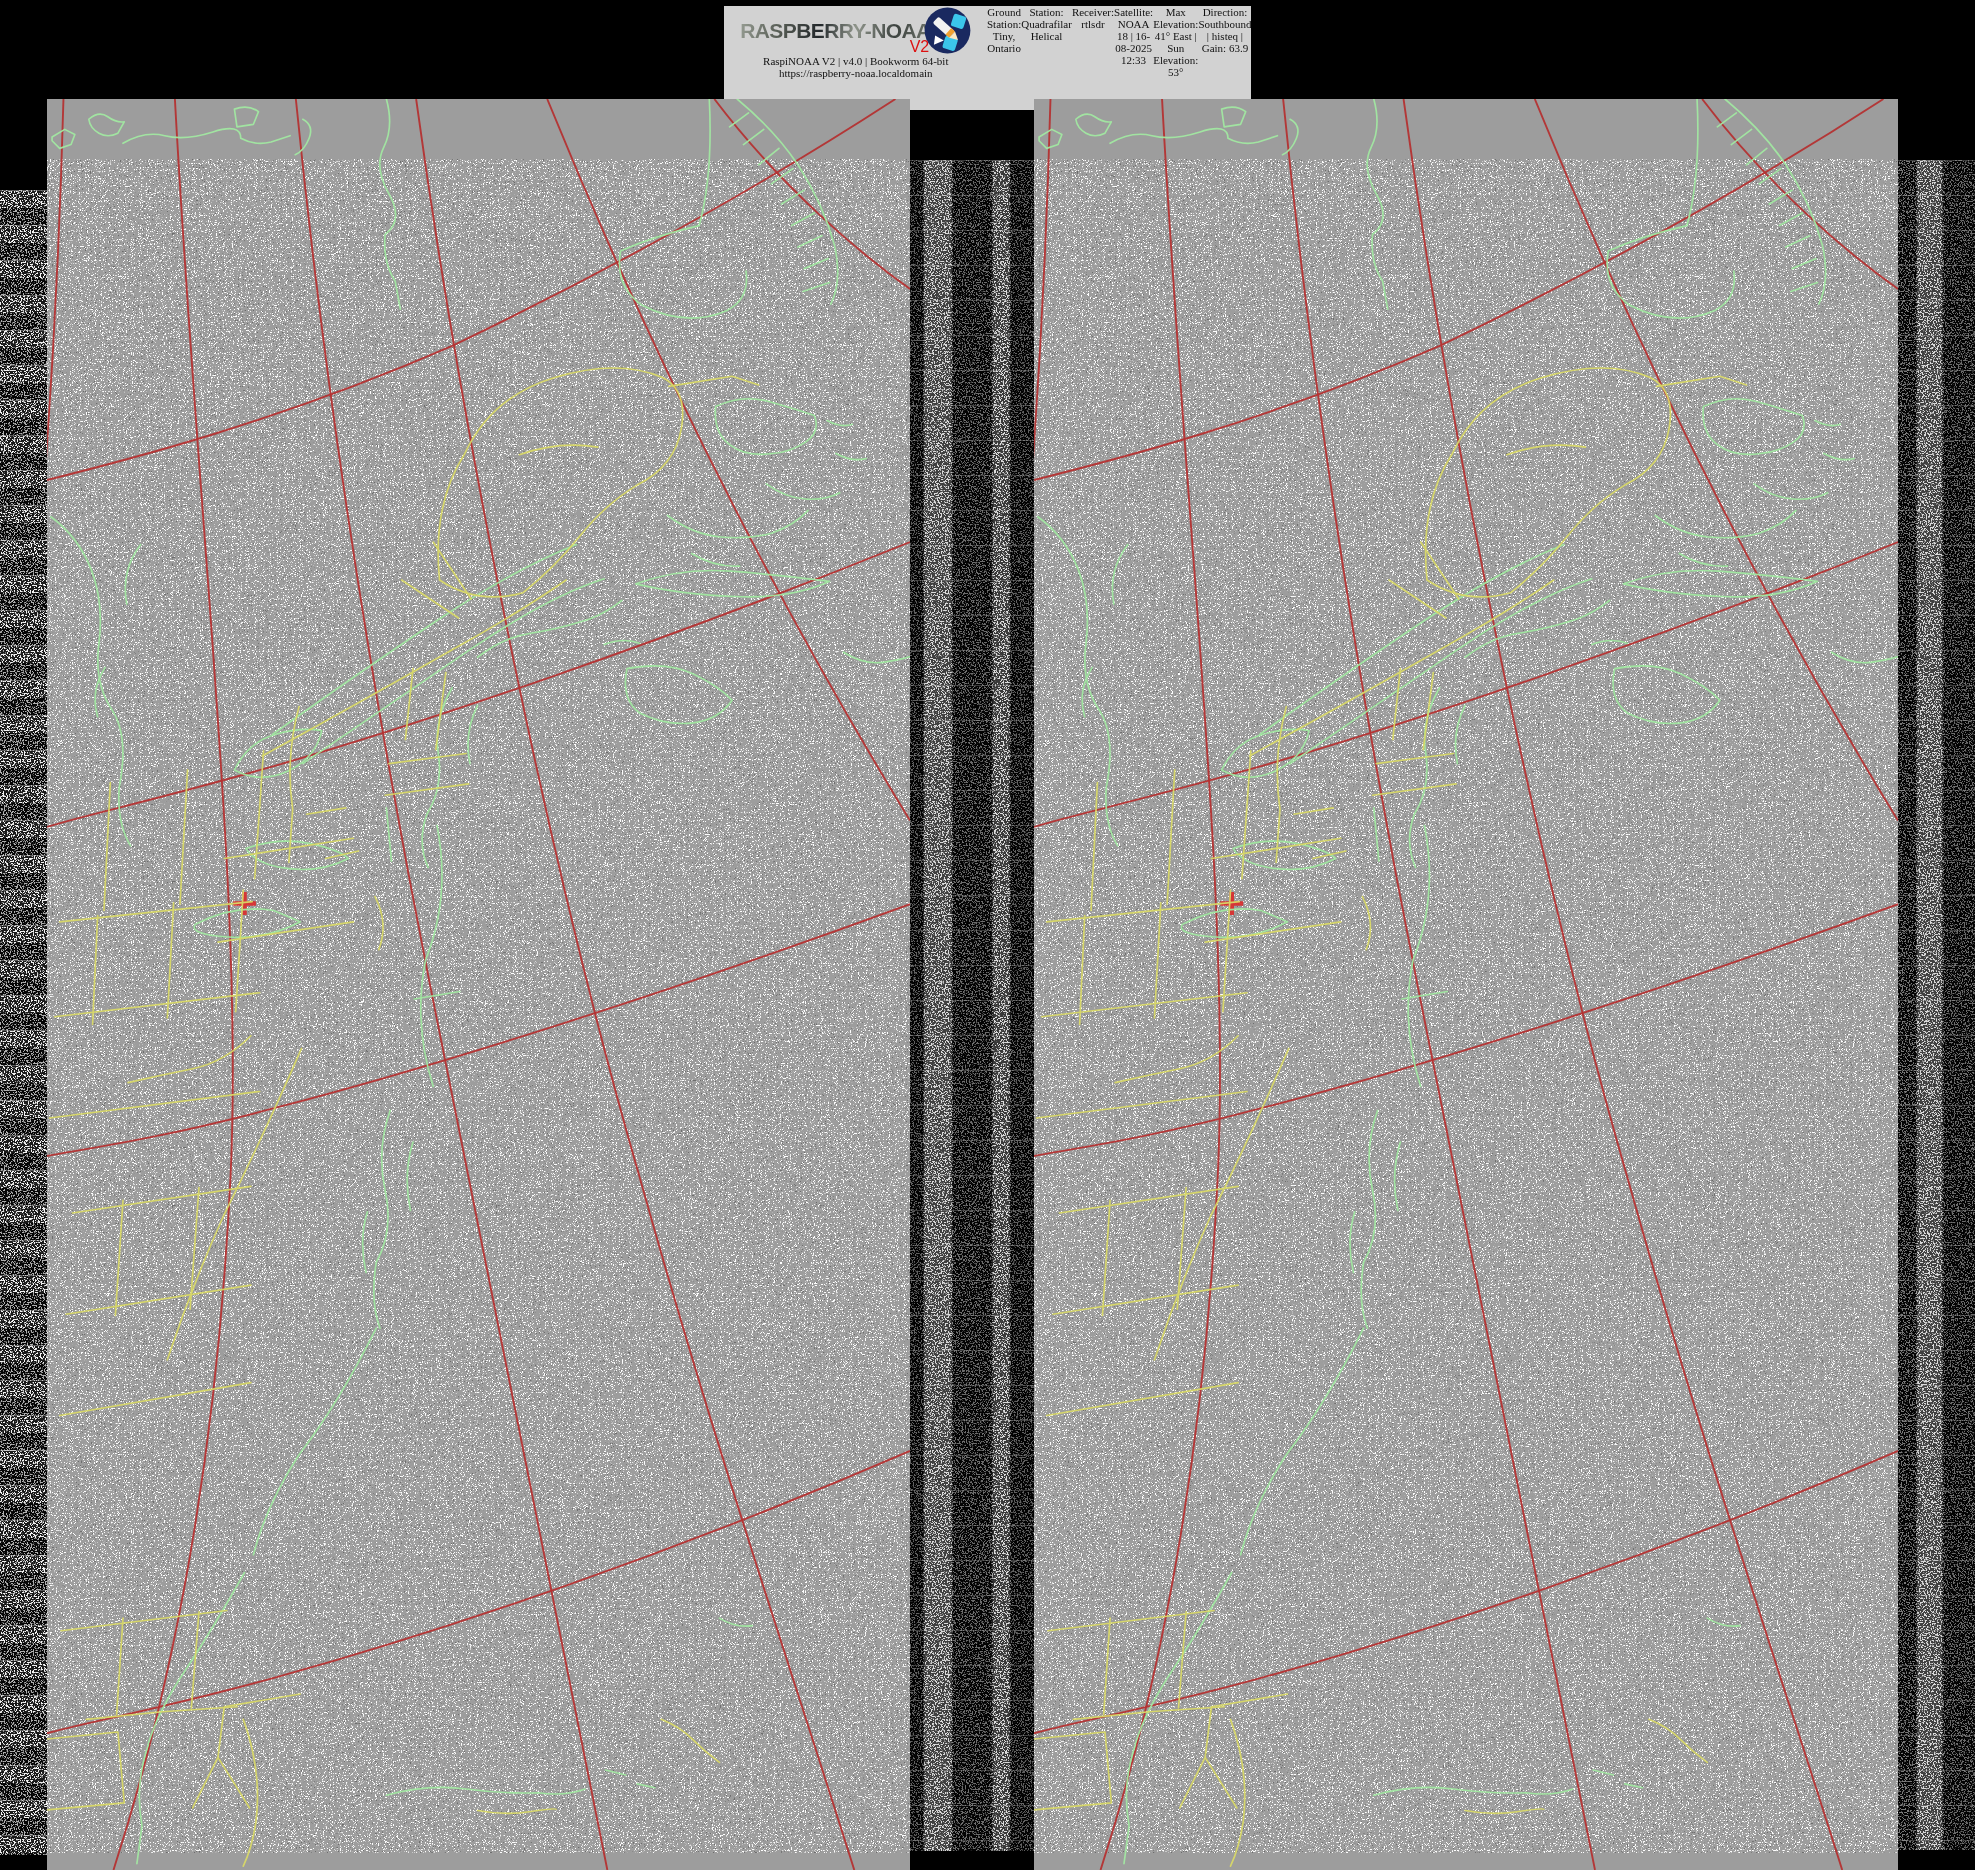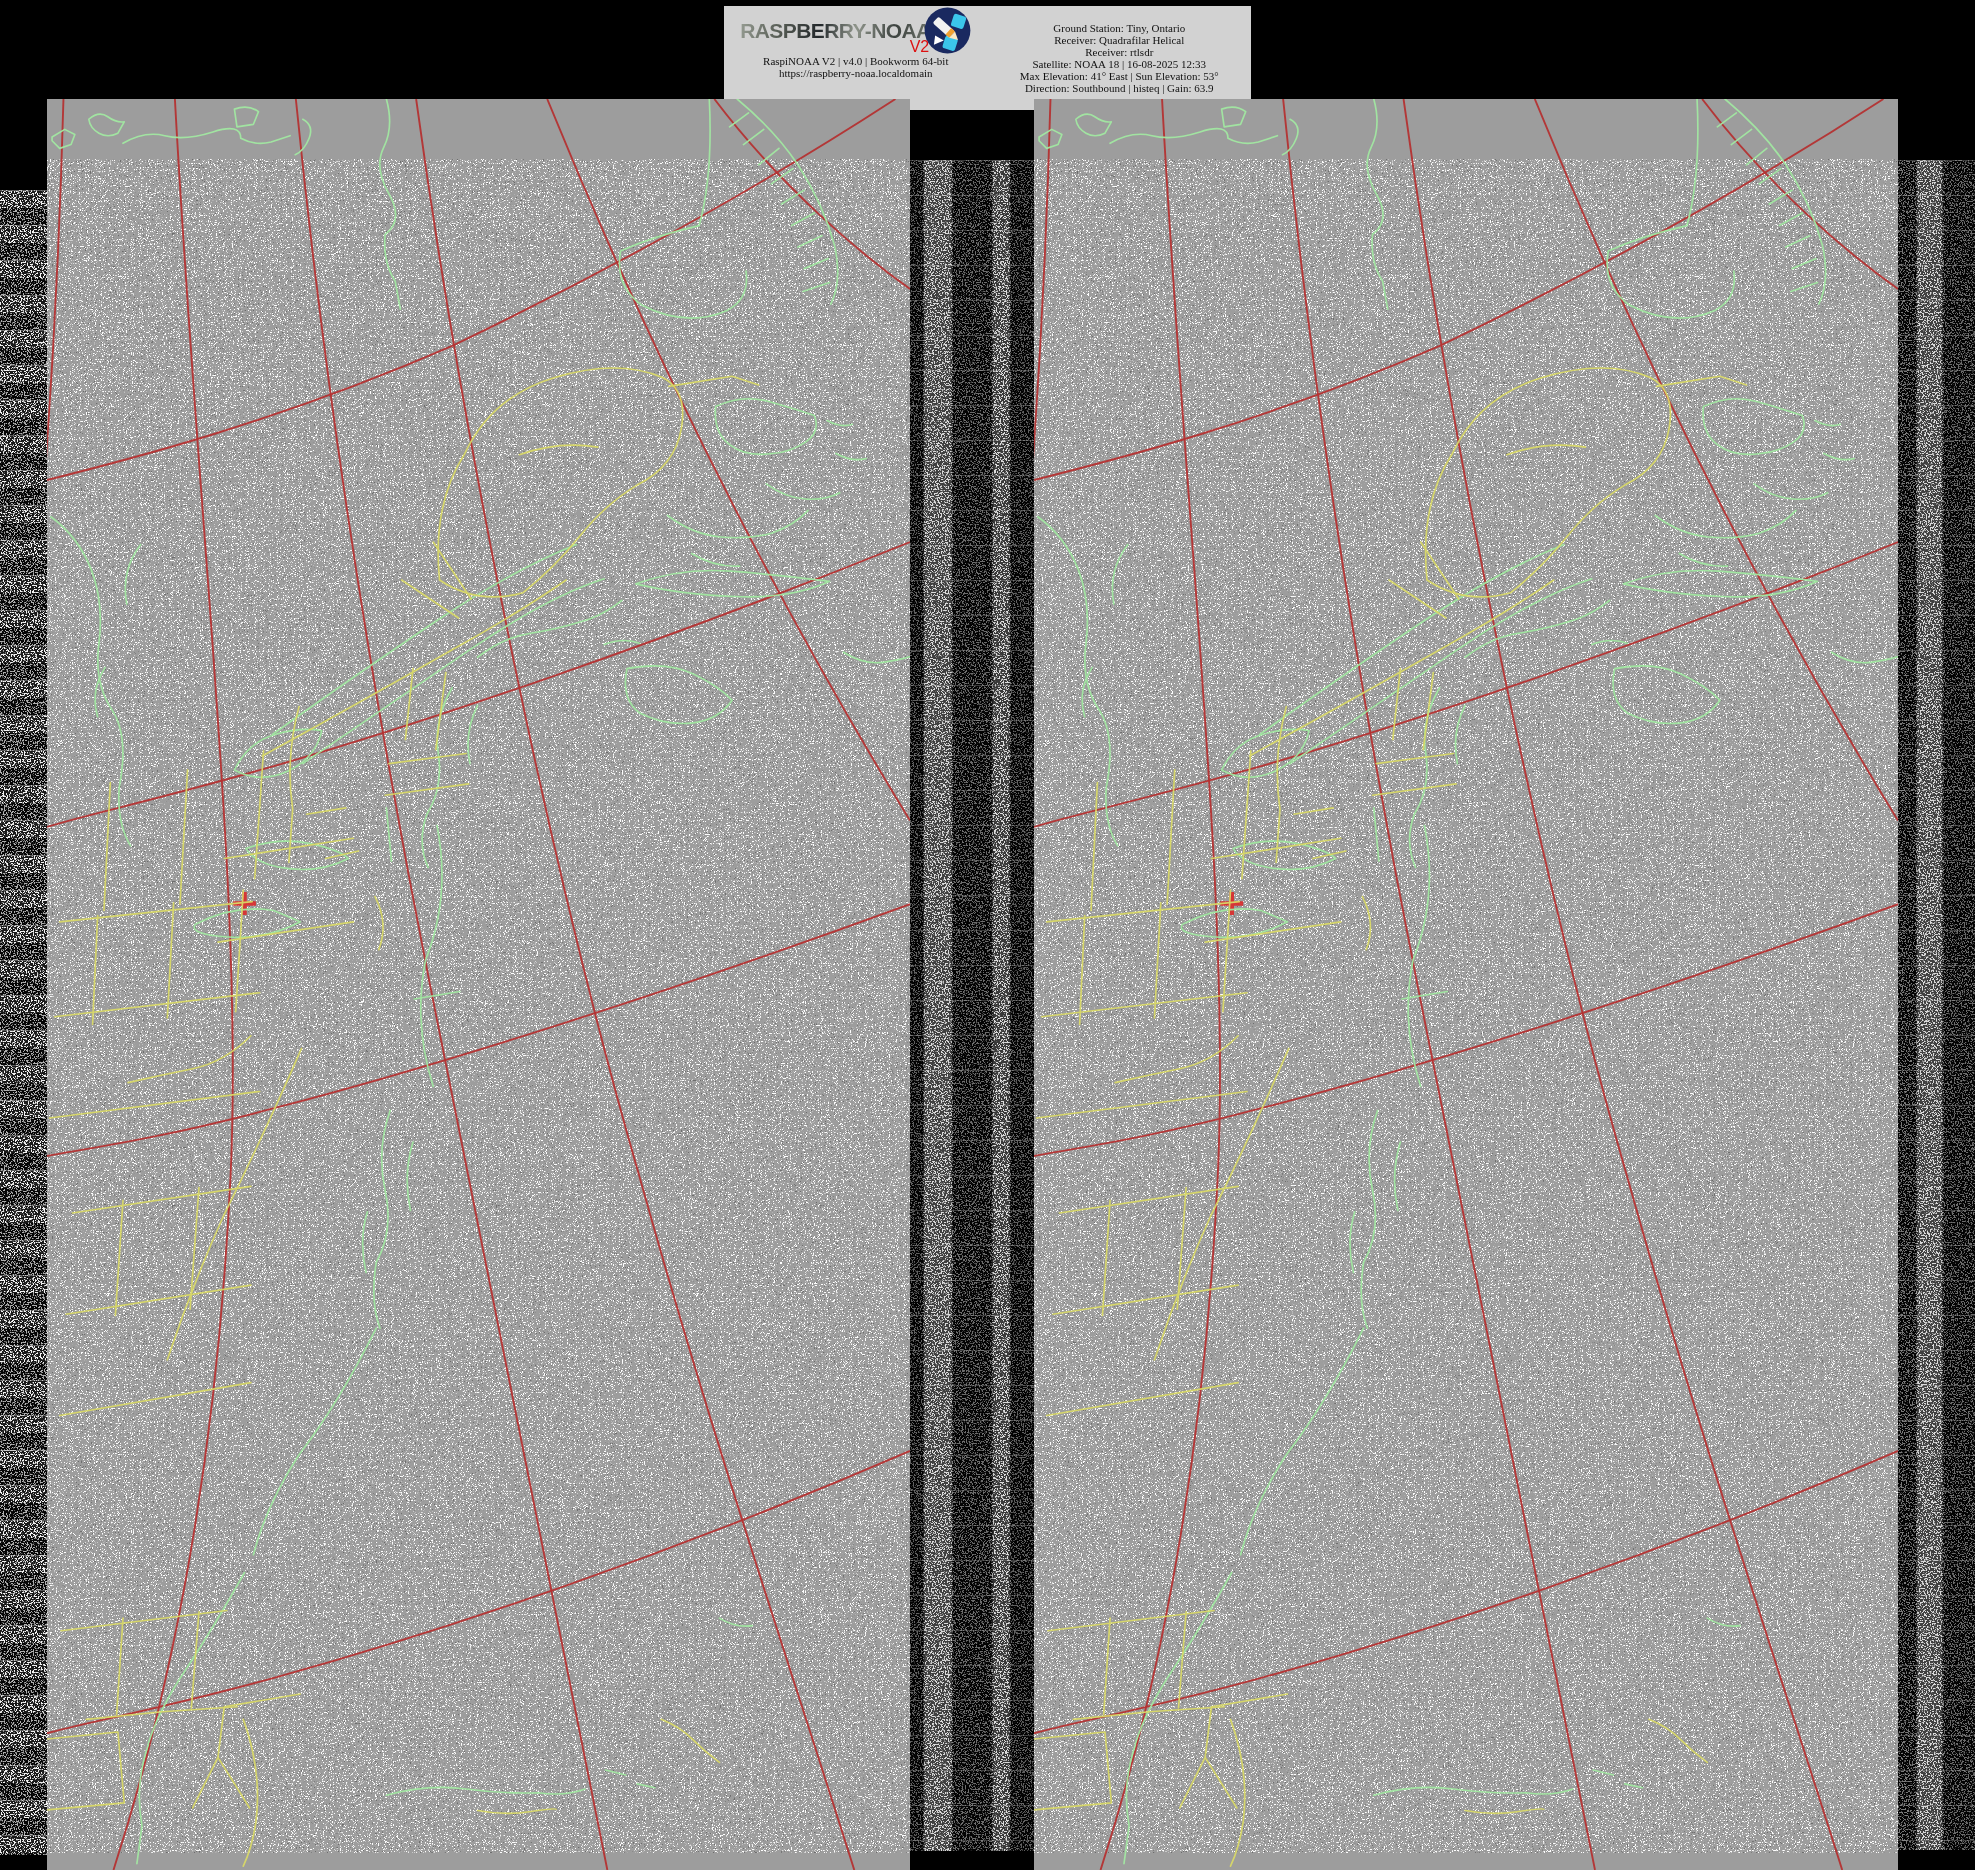--- a/index.html
+++ b/index.html
@@ -6,21 +6,21 @@
   body{
     position:relative;width:1975px;height:1871px;overflow:hidden;
     background:#000;font-family:"Liberation Serif","DejaVu Serif",serif;
   }
   
   #header{
     position:absolute;left:724px;top:6.3px;width:527px;height:104px;
     background:#d2d2d2;display:flex;color:#111;
   }
   .hleft{width:50%;display:flex;flex-direction:column;align-items:center;}
-  .hright{width:50%;display:flex;flex-direction:column;justify-content:center;text-align:center;}
+  .hright{width:50%;display:flex;flex-direction:row;justify-content:center;text-align:center;}
   .logo-row{position:relative;height:49px;display:flex;align-items:center;justify-content:center;}
   .logo-text{
     font-family:"Liberation Sans","DejaVu Sans",sans-serif;
     font-weight:bold;font-size:21px;letter-spacing:-0.6px;line-height:49px;
     background:linear-gradient(100deg,#9aa096 0%,#565c54 22%,#23282b 42%,#8f958b 60%,#3c423f 80%,#767c72 100%);
     -webkit-background-clip:text;background-clip:text;color:transparent;
     white-space:nowrap;
   }
   .logo-emblem{margin-left:-6.3px;flex:0 0 auto;}
   .logo-badge{
@@ -186,21 +186,21 @@
         </g>
         <path d="M18,46 l14,8 -16,7 z" fill="#ffffff"></path>
       </svg>
       <span class="logo-badge">V2</span>
     </div>
     <div class="hline wrap">RaspiNOAA V2 | v4.0 | Bookworm 64-bit</div>
     <div class="hline">https://raspberry-noaa.localdomain</div>
   </div>
   <div class="hright">
     <div class="hline">Ground Station: Tiny, Ontario</div>
-    <div class="hline">Receiver: Quadrafilar Helical</div>
+    <div class="hline">Station: Quadrafilar Helical</div>
     <div class="hline">Receiver: rtlsdr</div>
     <div class="hline">Satellite: NOAA 18 | 16-08-2025 12:33</div>
     <div class="hline">Max Elevation: 41° East | Sun Elevation: 53°</div>
     <div class="hline">Direction: Southbound | histeq | Gain: 63.9</div>
   </div>
 </div>
 
 <div class="strip" id="stripL">
   <svg viewBox="0 0 74 2630" preserveAspectRatio="none">
     <rect class="sbase" width="74" height="2630"></rect>

